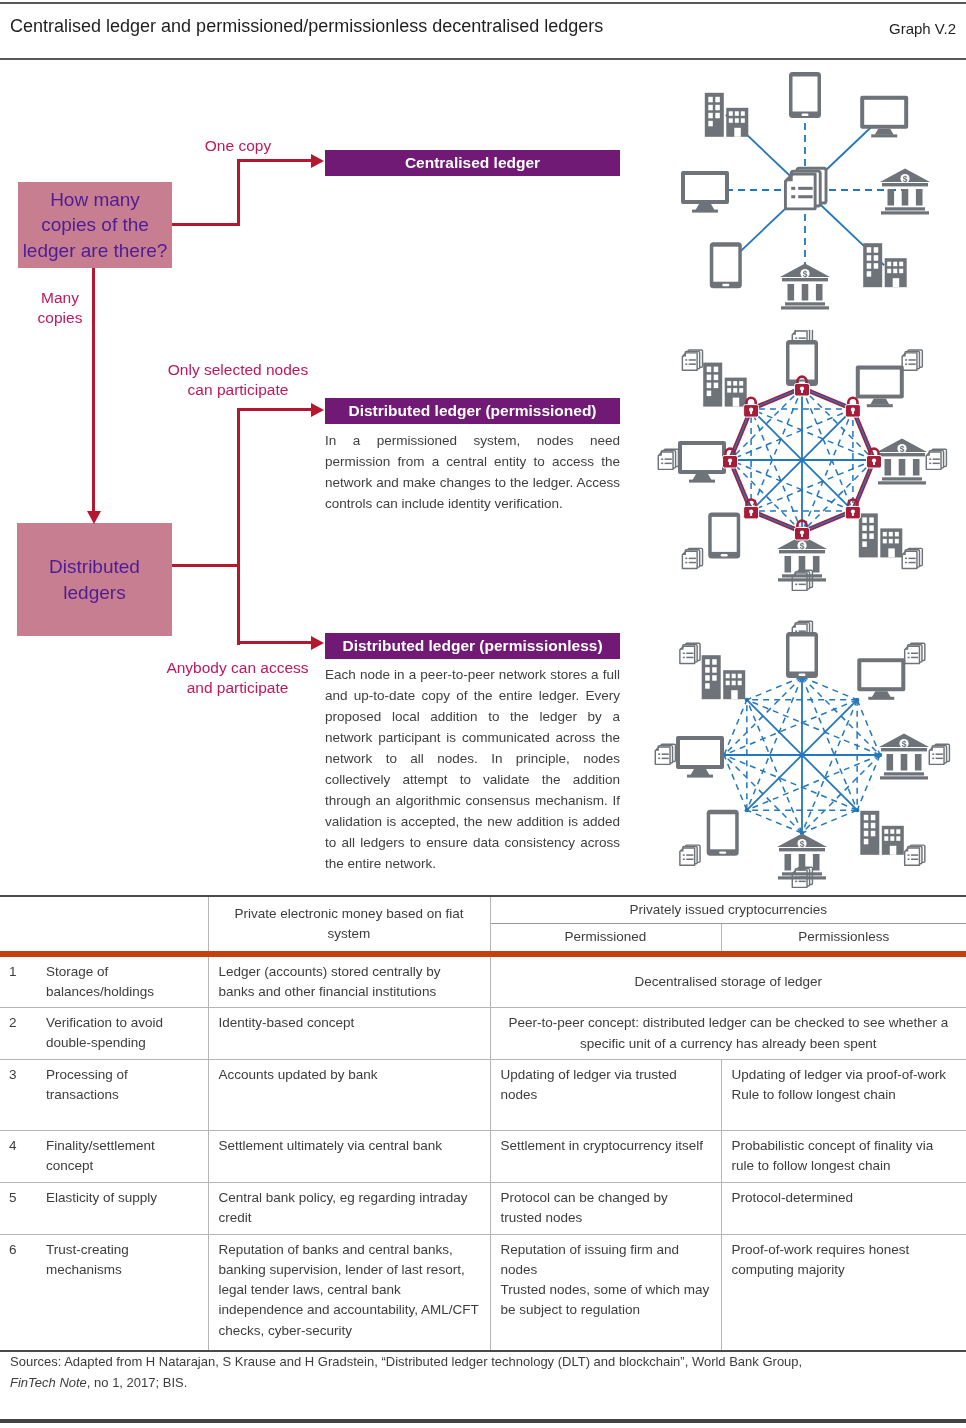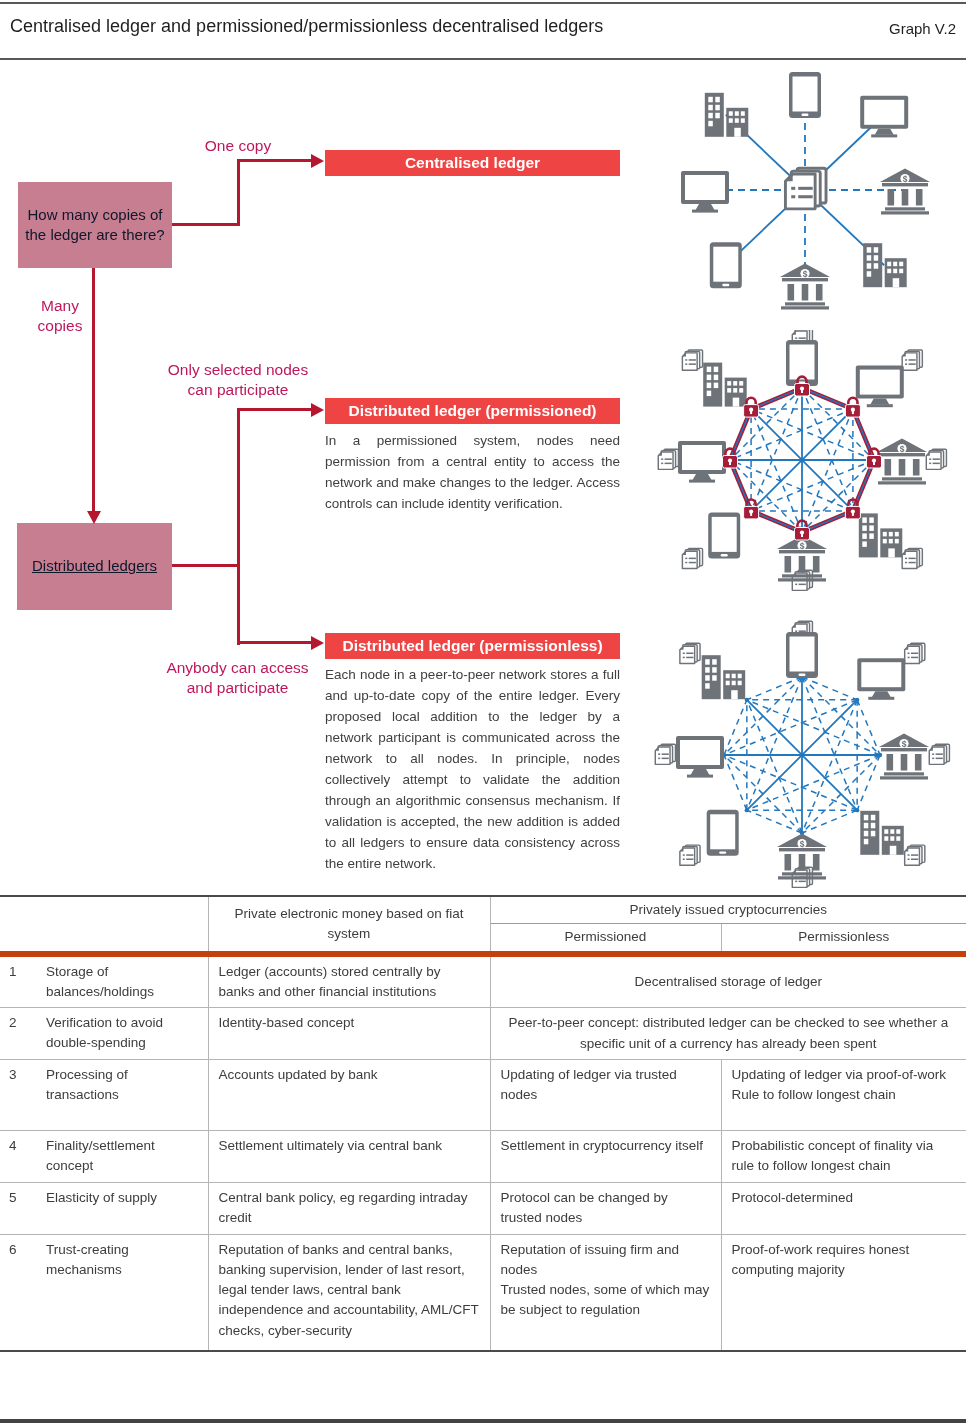--- a/index.html
+++ b/index.html
@@ -4,29 +4,29 @@
 <style>
   html,body{margin:0;padding:0;background:#fff;}
   .page{position:relative;width:966px;height:1428px;background:#fff;overflow:hidden;
         font-family:"Liberation Sans",sans-serif;color:#3d3d3d;}
   .abs{position:absolute;}
   .rule{position:absolute;left:0;width:966px;background:#58585a;}
   .page-title{position:absolute;left:10px;top:16px;font-size:18px;color:#1f1f1f;}
   .graph-label{position:absolute;right:10px;top:20px;font-size:15px;color:#1f1f1f;}
 
   
-  .fc-box{position:absolute;background:#c77e90;color:#0f172a;display:flex;align-items:center;
-          justify-content:center;text-align:center;font-size:15px;line-height:1.35;padding:4px;box-sizing:border-box;}
+  .fc-box{position:absolute;background:#c77e90;color:#4c1d95;display:flex;align-items:center;
+          justify-content:center;text-align:center;font-size:19px;line-height:1.35;padding:4px;box-sizing:border-box;}
   .fc-label{position:absolute;font-size:15.5px;color:#be185d;text-align:center;white-space:pre-line;line-height:1.3;}
   .seg{position:absolute;background:#b5172f;}
   .arrow-right{position:absolute;width:0;height:0;border-top:7px solid transparent;
                border-bottom:7px solid transparent;border-left:13px solid #b5172f;}
   .arrow-down{position:absolute;width:0;height:0;border-left:7px solid transparent;
               border-right:7px solid transparent;border-top:13px solid #b5172f;}
-  .sec-bar{position:absolute;left:325px;width:295px;height:26px;background:#ef4444;color:#fff;
+  .sec-bar{position:absolute;left:325px;width:295px;height:26px;background:#701a75;color:#fff;
            font-size:15.5px;font-weight:bold;text-align:center;line-height:26px;}
   .sec-body{position:absolute;left:325px;width:295px;font-size:13.5px;line-height:1.56;
             text-align:justify;color:#3f3f3f;}
 
   
   .bis-table{position:absolute;left:0;top:895px;width:966px;border-collapse:collapse;table-layout:fixed;
              font-size:13.5px;color:#3d3d3d;border-top:2px solid #4a4a4c;border-bottom:2px solid #4a4a4c;}
   .bis-table td{padding:5px 10px;vertical-align:top;line-height:1.5;white-space:pre-line;}
   .bis-table thead td{vertical-align:middle;text-align:center;padding:3px 8px;}
   .bis-table thead{border-bottom:6px solid #c2410c;}
@@ -110,39 +110,39 @@
       </g>
     </defs>
   </svg>
 
   <div class="rule" style="top:2px;height:2px;"></div>
   <div class="page-title">Centralised ledger and permissioned/permissionless decentralised ledgers</div>
   <div class="graph-label">Graph V.2</div>
   <div class="rule" style="top:58px;height:2px;"></div>
 
   <div class="fc-box" style="left:18px;top:182px;width:154px;height:86px;">How many copies of the ledger are there?</div>
-  <div class="fc-box" style="left:17px;top:523px;width:155px;height:87px;text-decoration:underline;">Distributed ledgers</div>
+  <div class="fc-box" style="left:17px;top:523px;width:155px;height:113px;">Distributed ledgers</div>
 
   <div class="seg" style="left:172px;top:223px;width:68px;height:3px;"></div>
   <div class="seg" style="left:237px;top:159px;width:3px;height:67px;"></div>
   <div class="seg" style="left:237px;top:159px;width:76px;height:3px;"></div>
   <div class="arrow-right" style="left:311px;top:153.5px;"></div>
 
   <div class="seg" style="left:92px;top:268px;width:3px;height:245px;"></div>
   <div class="arrow-down" style="left:86.5px;top:511px;"></div>
 
   <div class="seg" style="left:172px;top:564px;width:68px;height:3px;"></div>
   <div class="seg" style="left:237px;top:408px;width:3px;height:237px;"></div>
   <div class="seg" style="left:237px;top:408px;width:76px;height:3px;"></div>
   <div class="arrow-right" style="left:311px;top:402.5px;"></div>
   <div class="seg" style="left:237px;top:641px;width:76px;height:3px;"></div>
   <div class="arrow-right" style="left:311px;top:635.5px;"></div>
 
   <div class="fc-label" style="left:190px;top:136px;width:96px;">One copy</div>
-  <div class="fc-label" style="left:30px;top:296px;width:60px;">Many
+  <div class="fc-label" style="left:30px;top:288px;width:60px;">Many
 copies</div>
   <div class="fc-label" style="left:158px;top:360px;width:160px;">Only selected nodes
 can participate</div>
   <div class="fc-label" style="left:155px;top:658px;width:165px;">Anybody can access
 and participate</div>
 
   <div class="sec-bar" style="top:150px;">Centralised ledger</div>
 
   <div class="sec-bar" style="top:398px;">Distributed ledger (permissioned)</div>
   <div class="sec-body" style="top:430px;">In a permissioned system, nodes need permission from a central entity to access the network and make changes to the ledger. Access controls can include identity verification.</div>
@@ -436,16 +436,19 @@
           <td class="c-num">6</td>
           <td class="c-label">Trust-creating mechanisms</td>
           <td class="c-fiat">Reputation of banks and central banks, banking supervision, lender of last resort, legal tender laws, central bank independence and accountability, AML/CFT checks, cyber-security</td>
           <td class="c-perm">Reputation of issuing firm and nodes
 Trusted nodes, some of which may be subject to regulation</td>
           <td class="c-pless">Proof-of-work requires honest computing majority</td>
         </tr>
       </tbody>
   </table>
 
+  <div class="sources"><span>Sources: Adapted from H Natarajan, S Krause and H Gradstein, “Distributed ledger technology (DLT) and blockchain”, World Bank Group,</span><br>
+    <i>FinTech Note</i><span>, no 1, 2017; BIS.</span>
+  </div>
   <div class="copyright">© Bank for International Settlements</div>
   <div class="rule" style="top:1419px;height:4px;background:#434345;"></div>
 
 </div>
 
 </body></html>

